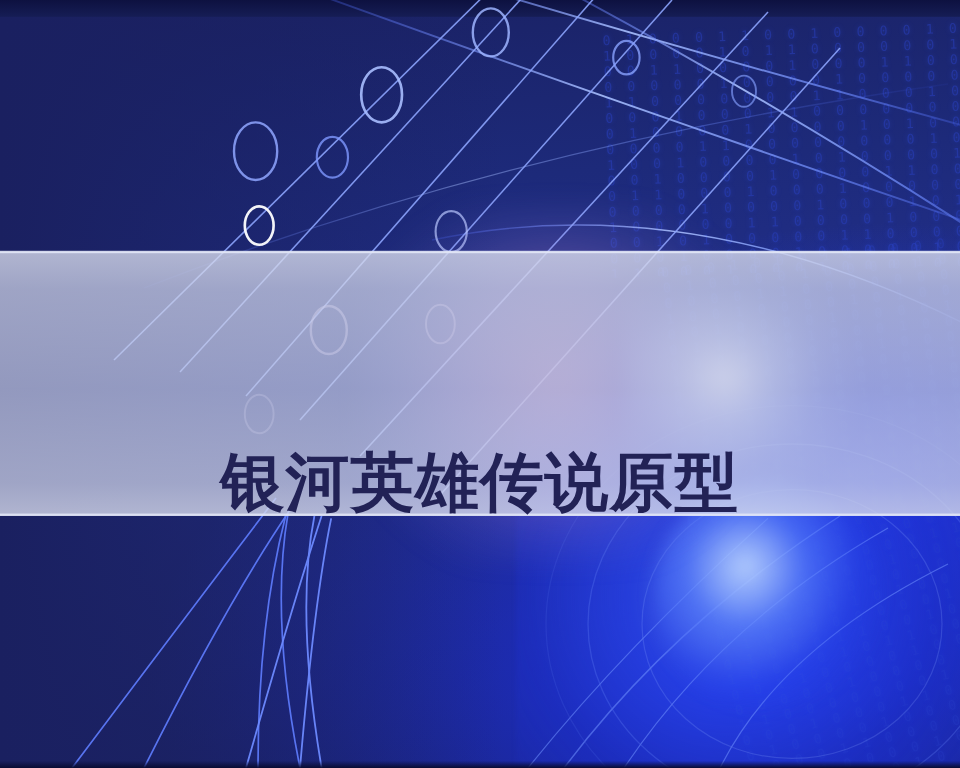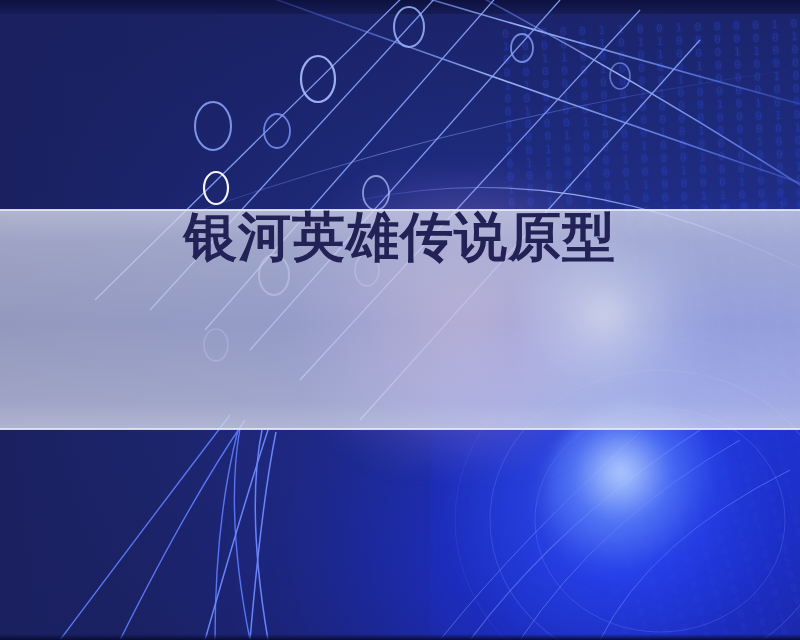--- a/index.html
+++ b/index.html
@@ -118,21 +118,21 @@
   }
   .band-bottom-line {
     left: 0; width: 800px; height: 2px;
     background: rgba(226,230,246,0.92);
   }
 
   
   .title-wrap {
     left: 0; width: 800px;
     display: flex;
-    align-items: flex-start;
+    align-items: flex-end;
     justify-content: center;
   }
   .title {
     font-family: "DejaVu Sans", "Liberation Sans", sans-serif;
     font-weight: 700;
     font-size: 53px;
     letter-spacing: 1px;
     color: #222256;
     white-space: nowrap;
     line-height: 1;

